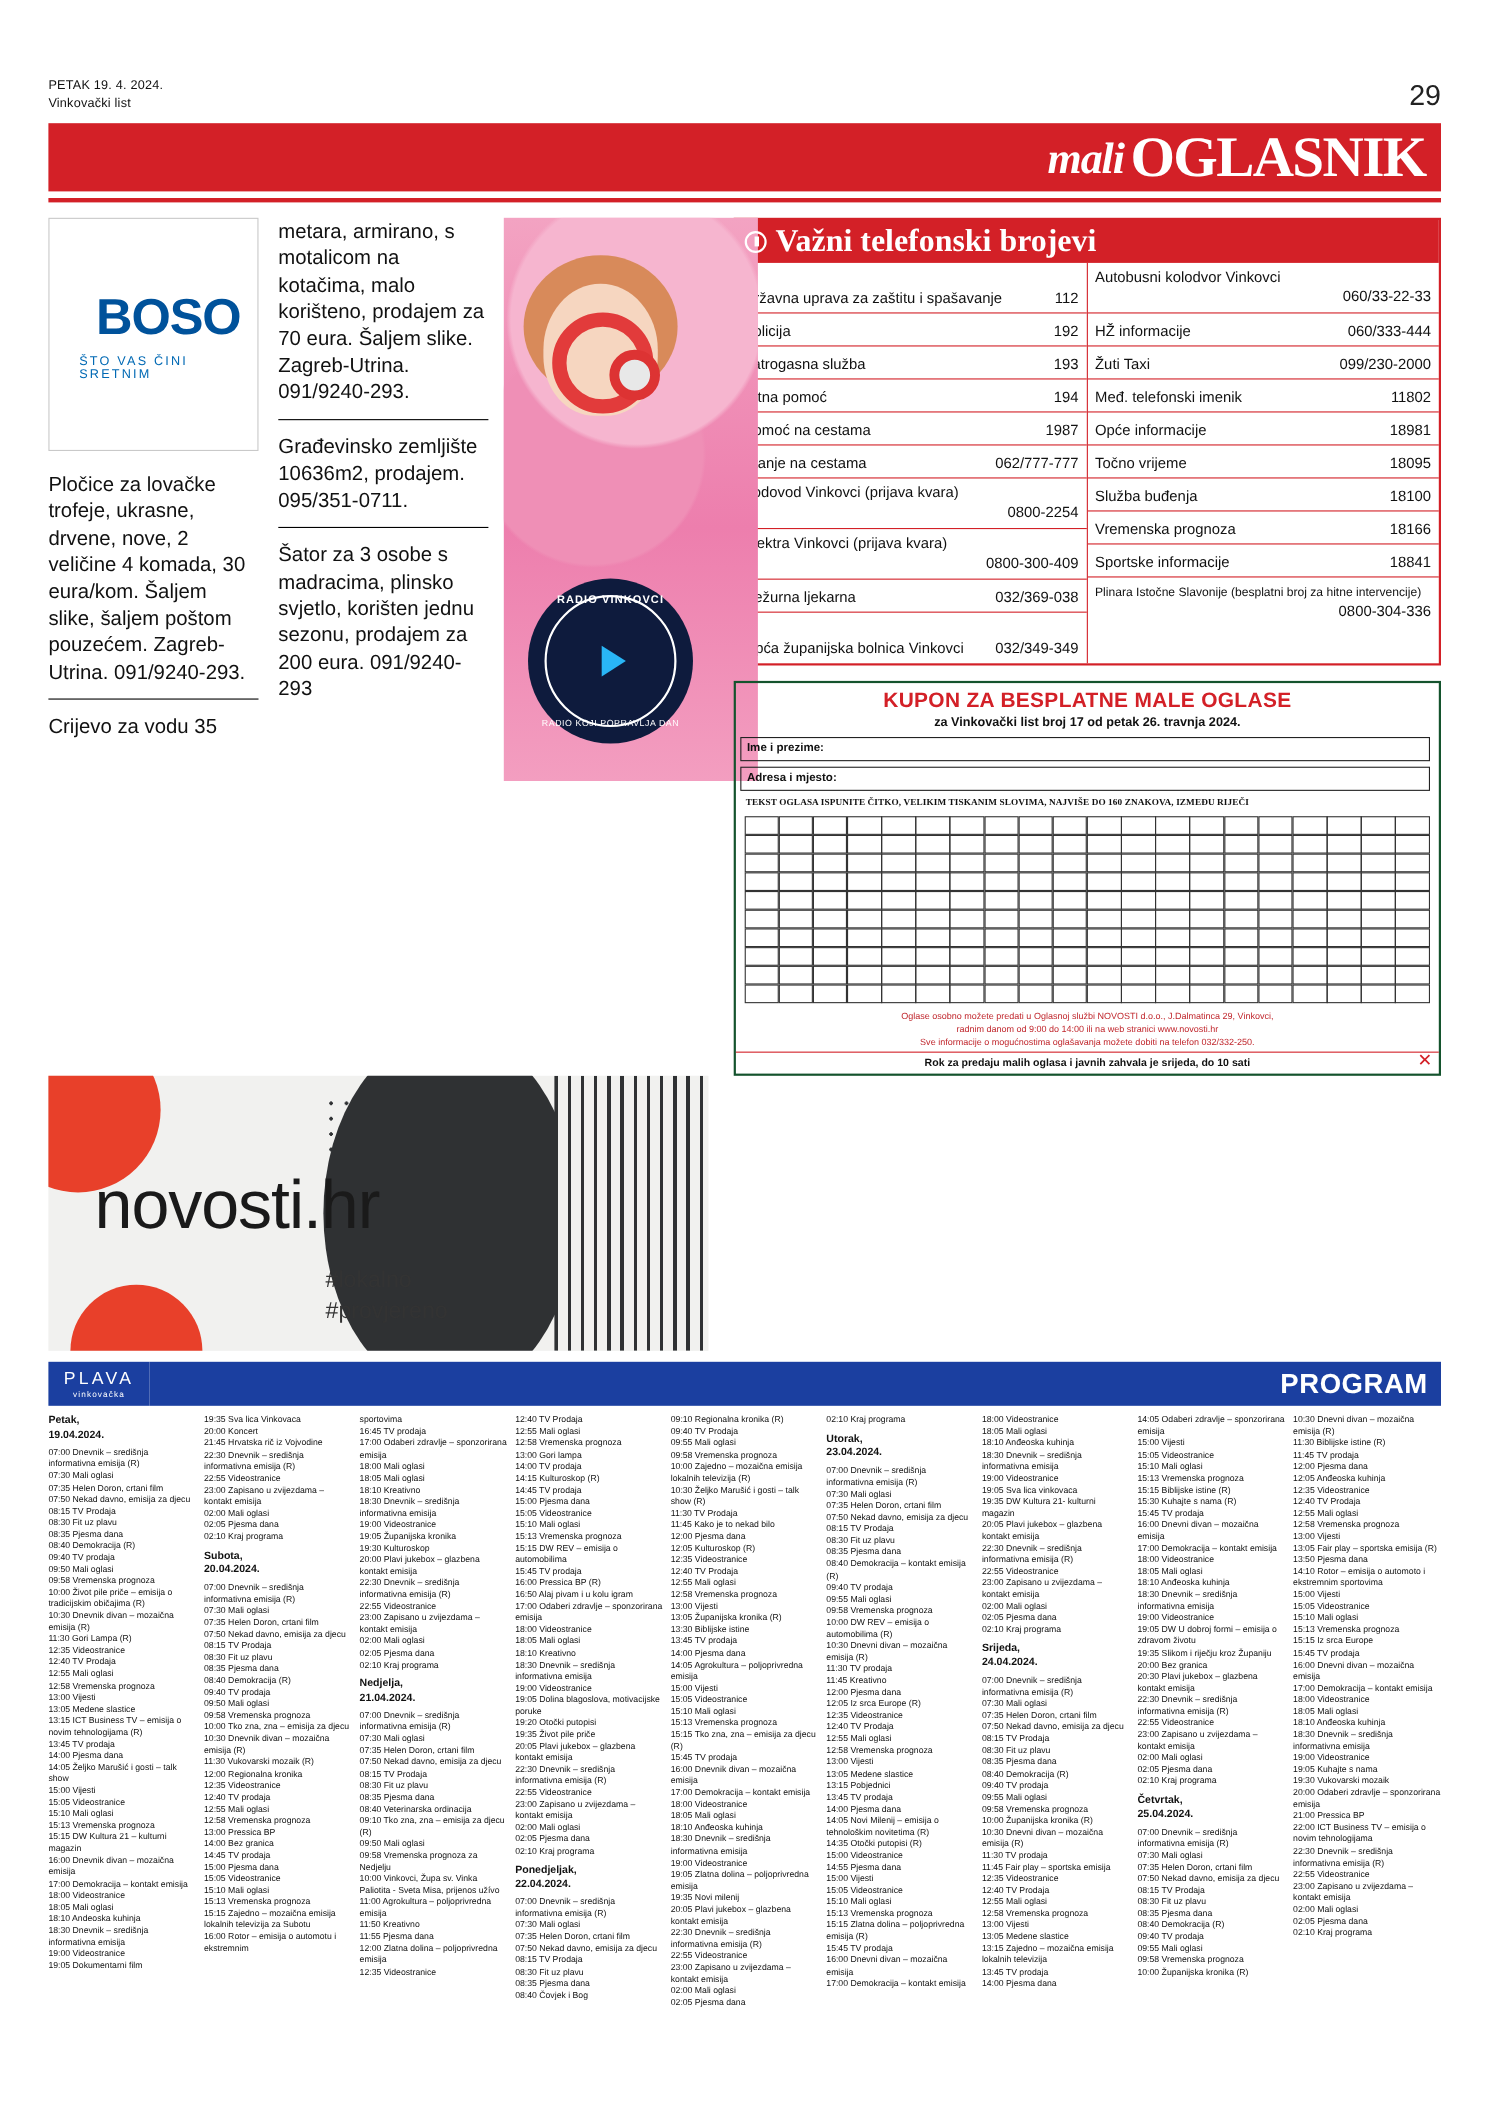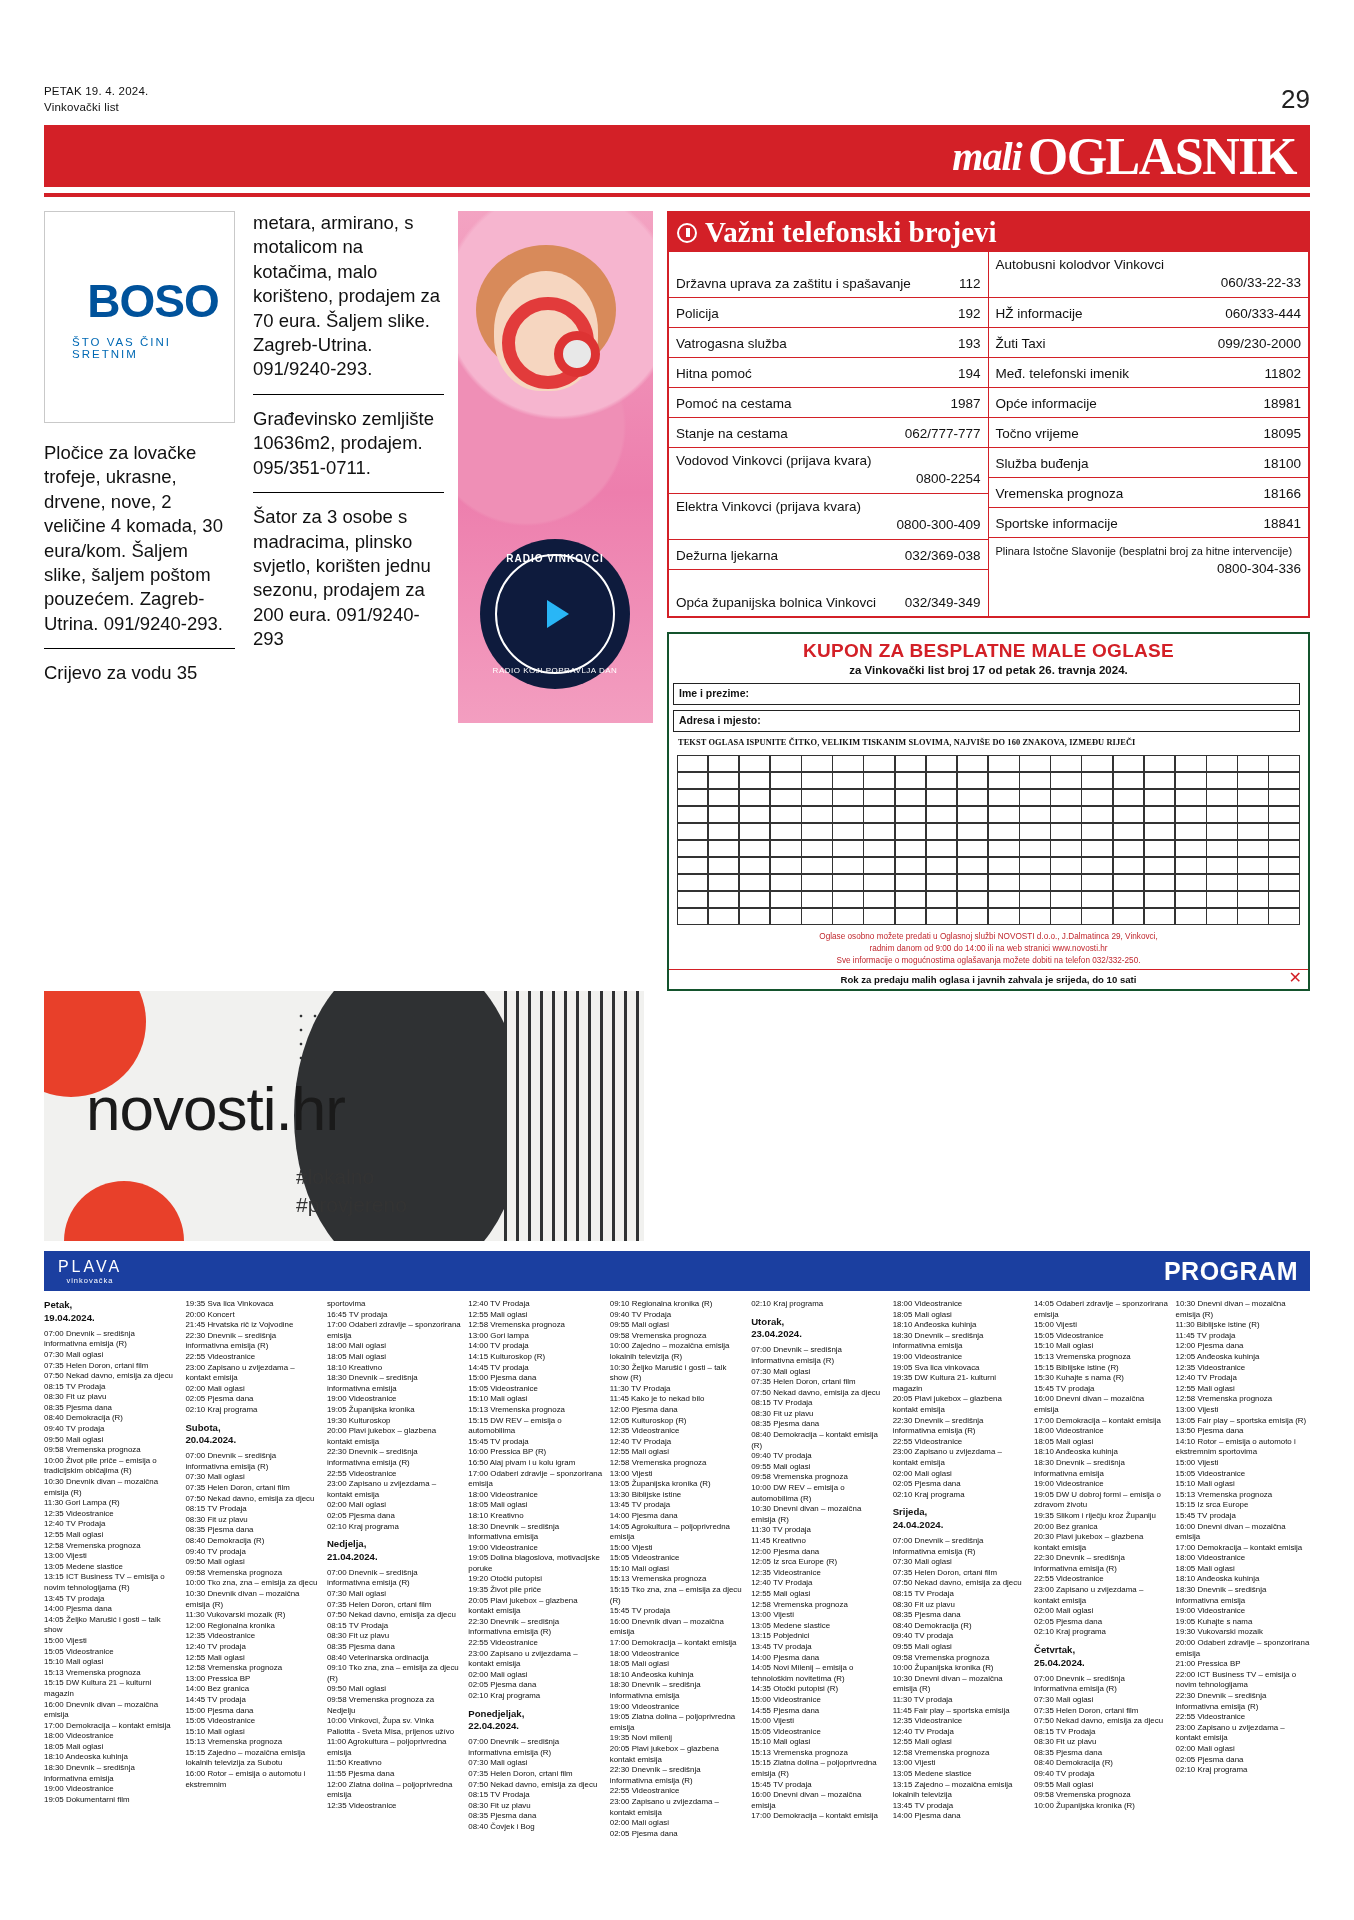--- a/index.html
+++ b/index.html
@@ -8,21 +8,21 @@
     width: 1354px; height: 1920px;
     background:#ffffff;
     font-family: "Liberation Sans", sans-serif;
     color:#111;
     position:relative;
     overflow:hidden;
   }
   .page { position:relative; width:1354px; height:1920px; padding:0 44px; }
 
   
-  .topbar { display:flex; justify-content:space-between; align-items:flex-end; padding-top:84px; }
+  .topbar { display:flex; justify-content:space-between; align-items:flex-end; padding-top:55px;margin-top:16px; }
   .topbar .dateline { font-size:11.5px; line-height:1.35; letter-spacing:.2px; }
   .topbar .pageno { font-size:26px; font-weight:400; color:#222; }
 
   .masthead {
     margin-top:10px;
     background:#d32027;
     height:62px;
     display:flex; align-items:center; justify-content:flex-end;
     padding-right:14px;
   }
@@ -42,21 +42,21 @@
   .col-ads { width:400px; display:flex; gap:18px; }
   .ads-col { width:191px; }
   .ads-col p { font-size:18.5px; line-height:1.32; margin:0 0 12px 0; }
   .hr-thin { border:0; border-top:1px solid #000; margin:10px 0 12px 0; }
 
   .boso-box { border:1px solid #c9c9c9; height:212px; display:flex; flex-direction:column; align-items:center; justify-content:center; margin-bottom:18px;padding-left:27px; }
   .boso-word { font-family:"Liberation Sans", sans-serif; font-weight:700; font-size:46px; color:#00529b; letter-spacing:-1px; }
   .boso-sub { font-size:11.5px; color:#0069b4; letter-spacing:2px; margin-top:8px; }
   .photo-wrap { width:195px; }
   .photo-img {
-    width:195px; height:512px;
+    width:231px; height:512px;
     background:
       radial-gradient(circle at 52% 18%, #f6b5cf 0 26%, rgba(0,0,0,0) 27%),
       radial-gradient(circle at 35% 42%, #ef8fb6 0 30%, rgba(0,0,0,0) 31%),
       linear-gradient(180deg,#f3a3c2 0%, #ed7ead 55%, #f39ec0 100%);
       position:relative; overflow:hidden;
   }
   .head-shape { position:absolute; left:36px; top:60px; width:104px; height:120px; border-radius:50% 50% 45% 45%; background:#f6d6c0; }
   .hair { position:absolute; left:18px; top:34px; width:140px; height:130px; border-radius:50%; background:#d88a5a; }
   .headphone { position:absolute; left:44px; top:86px; width:92px; height:92px; border:13px solid #e23b3b; border-radius:50%; }
   .hp-cup { position:absolute; left:96px; top:120px; width:46px; height:46px; border-radius:50%; background:#e8e8e8; border:9px solid #d33; }

